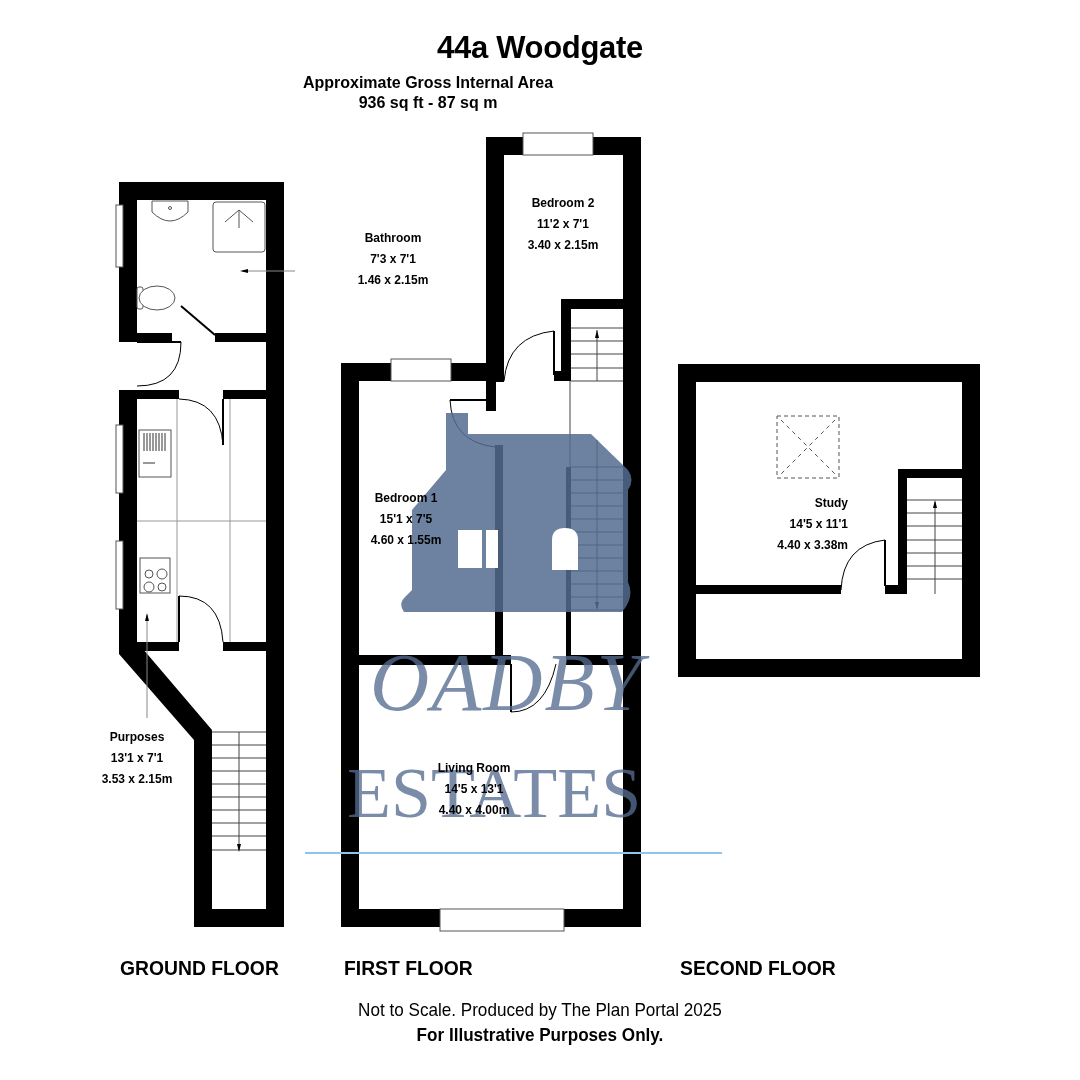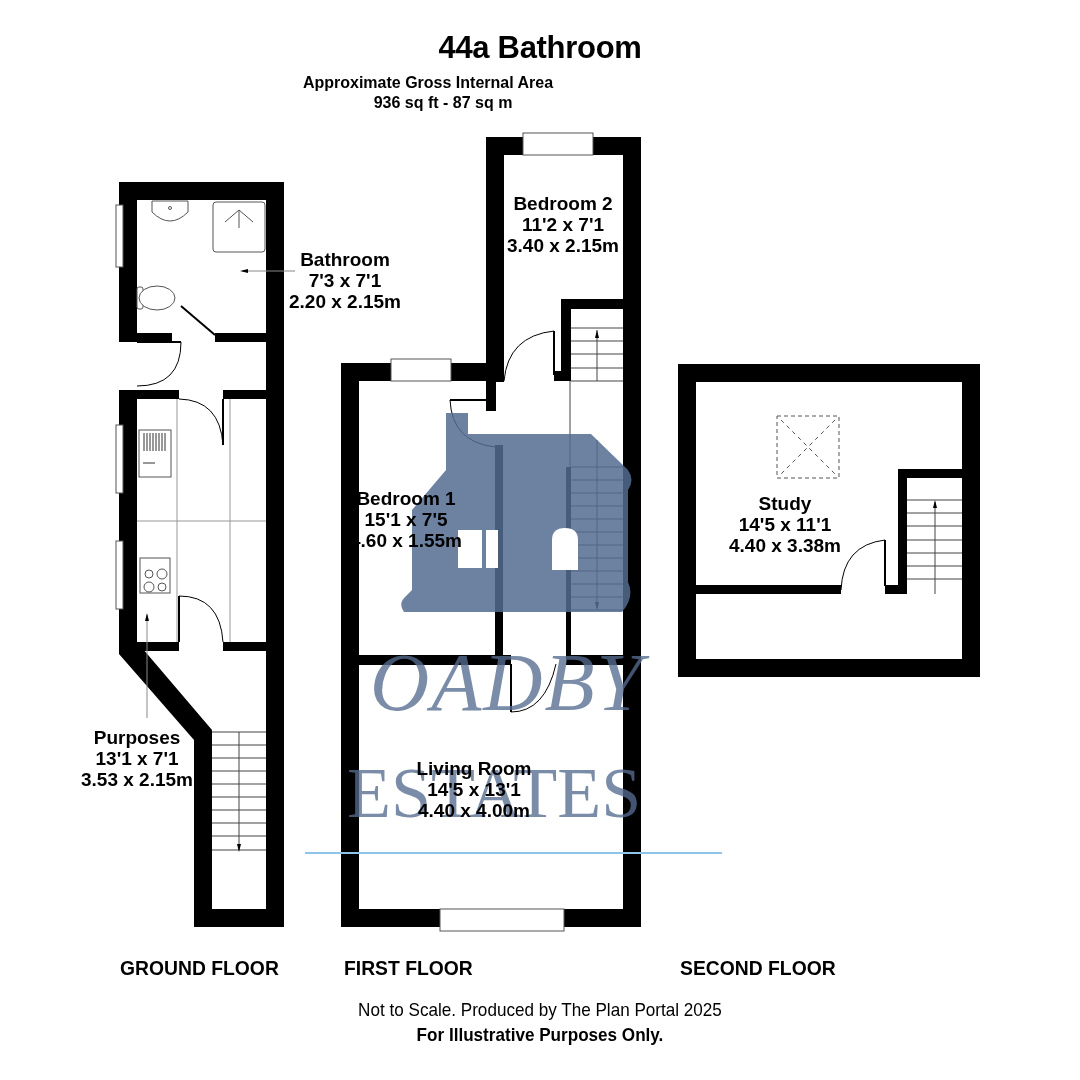--- a/index.html
+++ b/index.html
@@ -1,32 +1,32 @@
 <!DOCTYPE html>
 <html><head>
 <meta charset="utf-8">
 <style>
   html, body { margin:0; padding:0; background:#ffffff; }
   body { width:1080px; height:1080px; position:relative; overflow:hidden; font-family:"Liberation Sans", sans-serif; color:#000; }
   .title { position:absolute; left:0; width:1080px; top:30px; text-align:center; font-weight:bold; font-size:31px; letter-spacing:-0.3px; }
   .subtitle { position:absolute; left:0; width:856px; text-align:center; font-weight:bold; font-size:16px; }
   .sub1 { top:74px; }
-  .sub2 { top:94px;margin-left:15px; }
+  .sub2 { top:94px; }
   svg.plan { position:absolute; left:0; top:0; }
-  .room-label { position:absolute; text-align:center; font-weight:bold; font-size:19px; line-height:21px; white-space:nowrap; }
+  .room-label { position:absolute; text-align:center; font-weight:bold; font-size:12px; line-height:21px; white-space:nowrap; }
   .floor-label { position:absolute; top:956px; font-weight:bold; font-size:21px; transform:scaleX(0.92); transform-origin:left top; }
   .footer { position:absolute; left:0; width:1080px; text-align:center; font-size:19px; transform-origin:center top; }
   .footer1 { top:999px; transform:scaleX(0.9); }
   .footer2 { top:1024px; font-weight:bold; transform:scaleX(0.9); }
   .wm { position:absolute; font-family:"Liberation Serif", serif; color:rgba(84,108,143,0.78); letter-spacing:2px; }
 </style>
 </head>
 <body>
 
-<div class="title">44a Bathroom</div>
+<div class="title">44a Woodgate</div>
 <div class="subtitle sub1">Approximate Gross Internal Area</div>
 <div class="subtitle sub2">936 sq ft - 87 sq m</div>
 
 <svg class="plan" width="1080" height="1080" viewBox="0 0 1080 1080">
 
   <g fill="#000">
 
     <rect x="119" y="182" width="165" height="18"></rect>
     <rect x="266" y="182" width="18" height="745"></rect>
     <rect x="119" y="182" width="18" height="160"></rect>
@@ -205,24 +205,24 @@
     <rect x="458" y="530" width="24" height="38" fill="#fff"></rect>
     <rect x="486" y="530" width="12" height="38" fill="#fff"></rect>
     <path d="M552 570 L552 540 Q552 528 565 528 Q578 528 578 540 L578 570 Z" fill="#fff"></path>
   </g>
   <line x1="305" y1="853" x2="722" y2="853" stroke="#8ec3ea" stroke-width="2"></line>
 </svg>
 
 <div class="wm" style="left:370px; top:636px; font-size:82px;font-style:italic;">OADBY</div>
 <div class="wm" style="left:347px; top:752px; font-size:72px; letter-spacing:0px;">ESTATES</div>
 
-<div class="room-label" style="left:285px; top:249px; width:120px;">
+<div class="room-label" style="left:285px; top:228px; width:120px;padding-left:48px;">
   <div>Bathroom</div>
   <div>7'3 x 7'1</div>
-  <div>2.20 x 2.15m</div>
+  <div>1.46 x 2.15m</div>
 </div>
 <div class="room-label" style="left:72px; top:727px; width:130px;">
   <div>Purposes</div>
   <div>13'1 x 7'1</div>
   <div>3.53 x 2.15m</div>
 </div>
 <div class="room-label" style="left:500px; top:193px; width:126px;">
   <div>Bedroom 2</div>
   <div>11'2 x 7'1</div>
   <div>3.40 x 2.15m</div>
@@ -230,21 +230,21 @@
 <div class="room-label" style="left:344px; top:488px; width:124px;">
   <div>Bedroom 1</div>
   <div>15'1 x 7'5</div>
   <div>4.60 x 1.55m</div>
 </div>
 <div class="room-label" style="left:412px; top:758px; width:124px;">
   <div>Living Room</div>
   <div>14'5 x 13'1</div>
   <div>4.40 x 4.00m</div>
 </div>
-<div class="room-label" style="left:722px; top:493px; width:126px;">
+<div class="room-label" style="left:722px; top:493px; width:126px;text-align:right;">
   <div>Study</div>
   <div>14'5 x 11'1</div>
   <div>4.40 x 3.38m</div>
 </div>
 
 <div class="floor-label" style="left:120px;">GROUND FLOOR</div>
 <div class="floor-label" style="left:344px;">FIRST FLOOR</div>
 <div class="floor-label" style="left:680px;">SECOND FLOOR</div>
 
 <div class="footer footer1">Not to Scale. Produced by The Plan Portal 2025</div>

